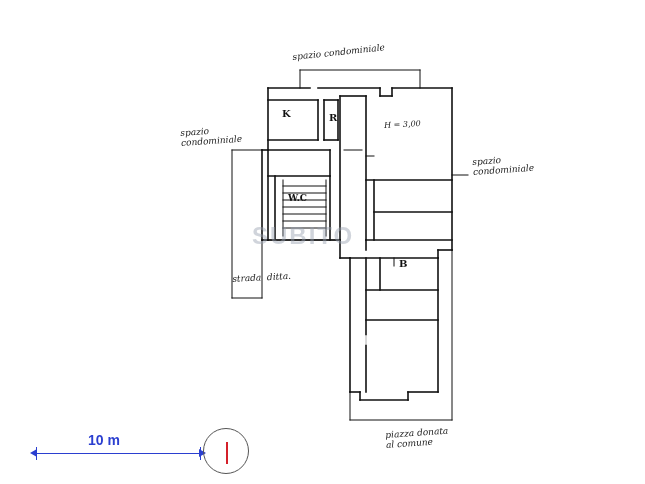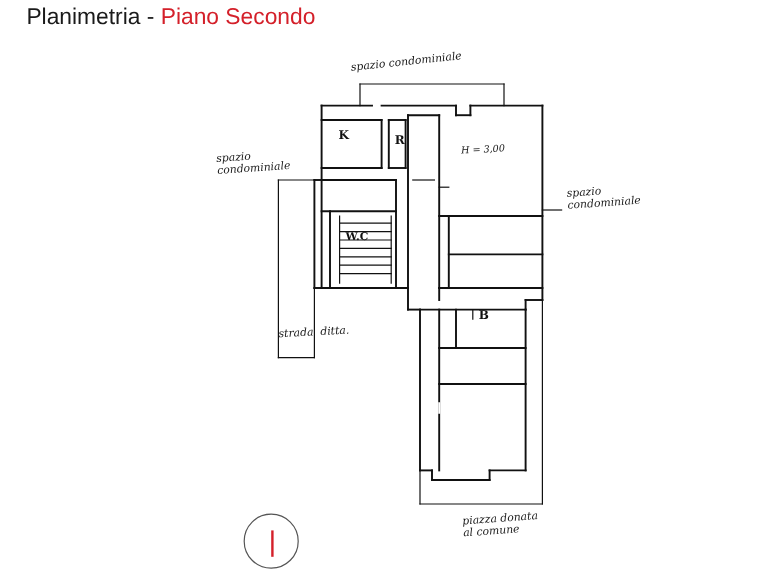--- a/index.html
+++ b/index.html
@@ -146,23 +146,20 @@
     letter-spacing: 2px;
     color: rgba(150,160,175,0.45);
     user-select: none;
   }
 </style>
 </head>
 <body>
 
 <div id="page">
 
-  <div class="title">
-    <span>Planimetria - </span><span class="part-red">Piano Secondo</span>
-  </div>
 
   <svg class="plan" viewBox="0 0 645 484" xmlns="http://www.w3.org/2000/svg">
     <g fill="none" stroke="#111111" stroke-width="1.6" stroke-linecap="square">
 
       <path d="M268 88 L268 240"></path>
       <path d="M268 88 L310 88"></path>
       <path d="M318 88 L380 88"></path>
       <path d="M380 88 L380 96"></path>
       <path d="M380 96 L392 96"></path>
       <path d="M392 96 L392 88"></path>
@@ -258,20 +255,29 @@
   <div class="hand small rot-6" style="left:292px; top:52px;">spazio condominiale</div>
   <div class="hand small rot-4" style="left:180px; top:128px;">spazio
 condominiale</div>
   <div class="hand small rot-4" style="left:472px; top:157px;">spazio
 condominiale</div>
   <div class="hand small rot-3" style="left:232px; top:274px;">strada  ditta.</div>
   <div class="hand small rot-4" style="left:385px; top:430px;">piazza donata
 al comune</div>
   <div class="hand tiny rot-3" style="left:384px; top:121px;">H = 3,00</div>
 
-
+  <div class="watermark">SUBITO</div>
+
+  <div class="scalebar">
+    <div class="line"></div>
+    <div class="tick-left"></div>
+    <div class="tick-right"></div>
+    <div class="arrow-l"></div>
+    <div class="arrow-r"></div>
+    <div class="label">10 m</div>
+  </div>
 
   <div class="compass">
     <div class="ring"></div>
     <div class="needle"></div>
   </div>
 
 </div>
 
 </body></html>

